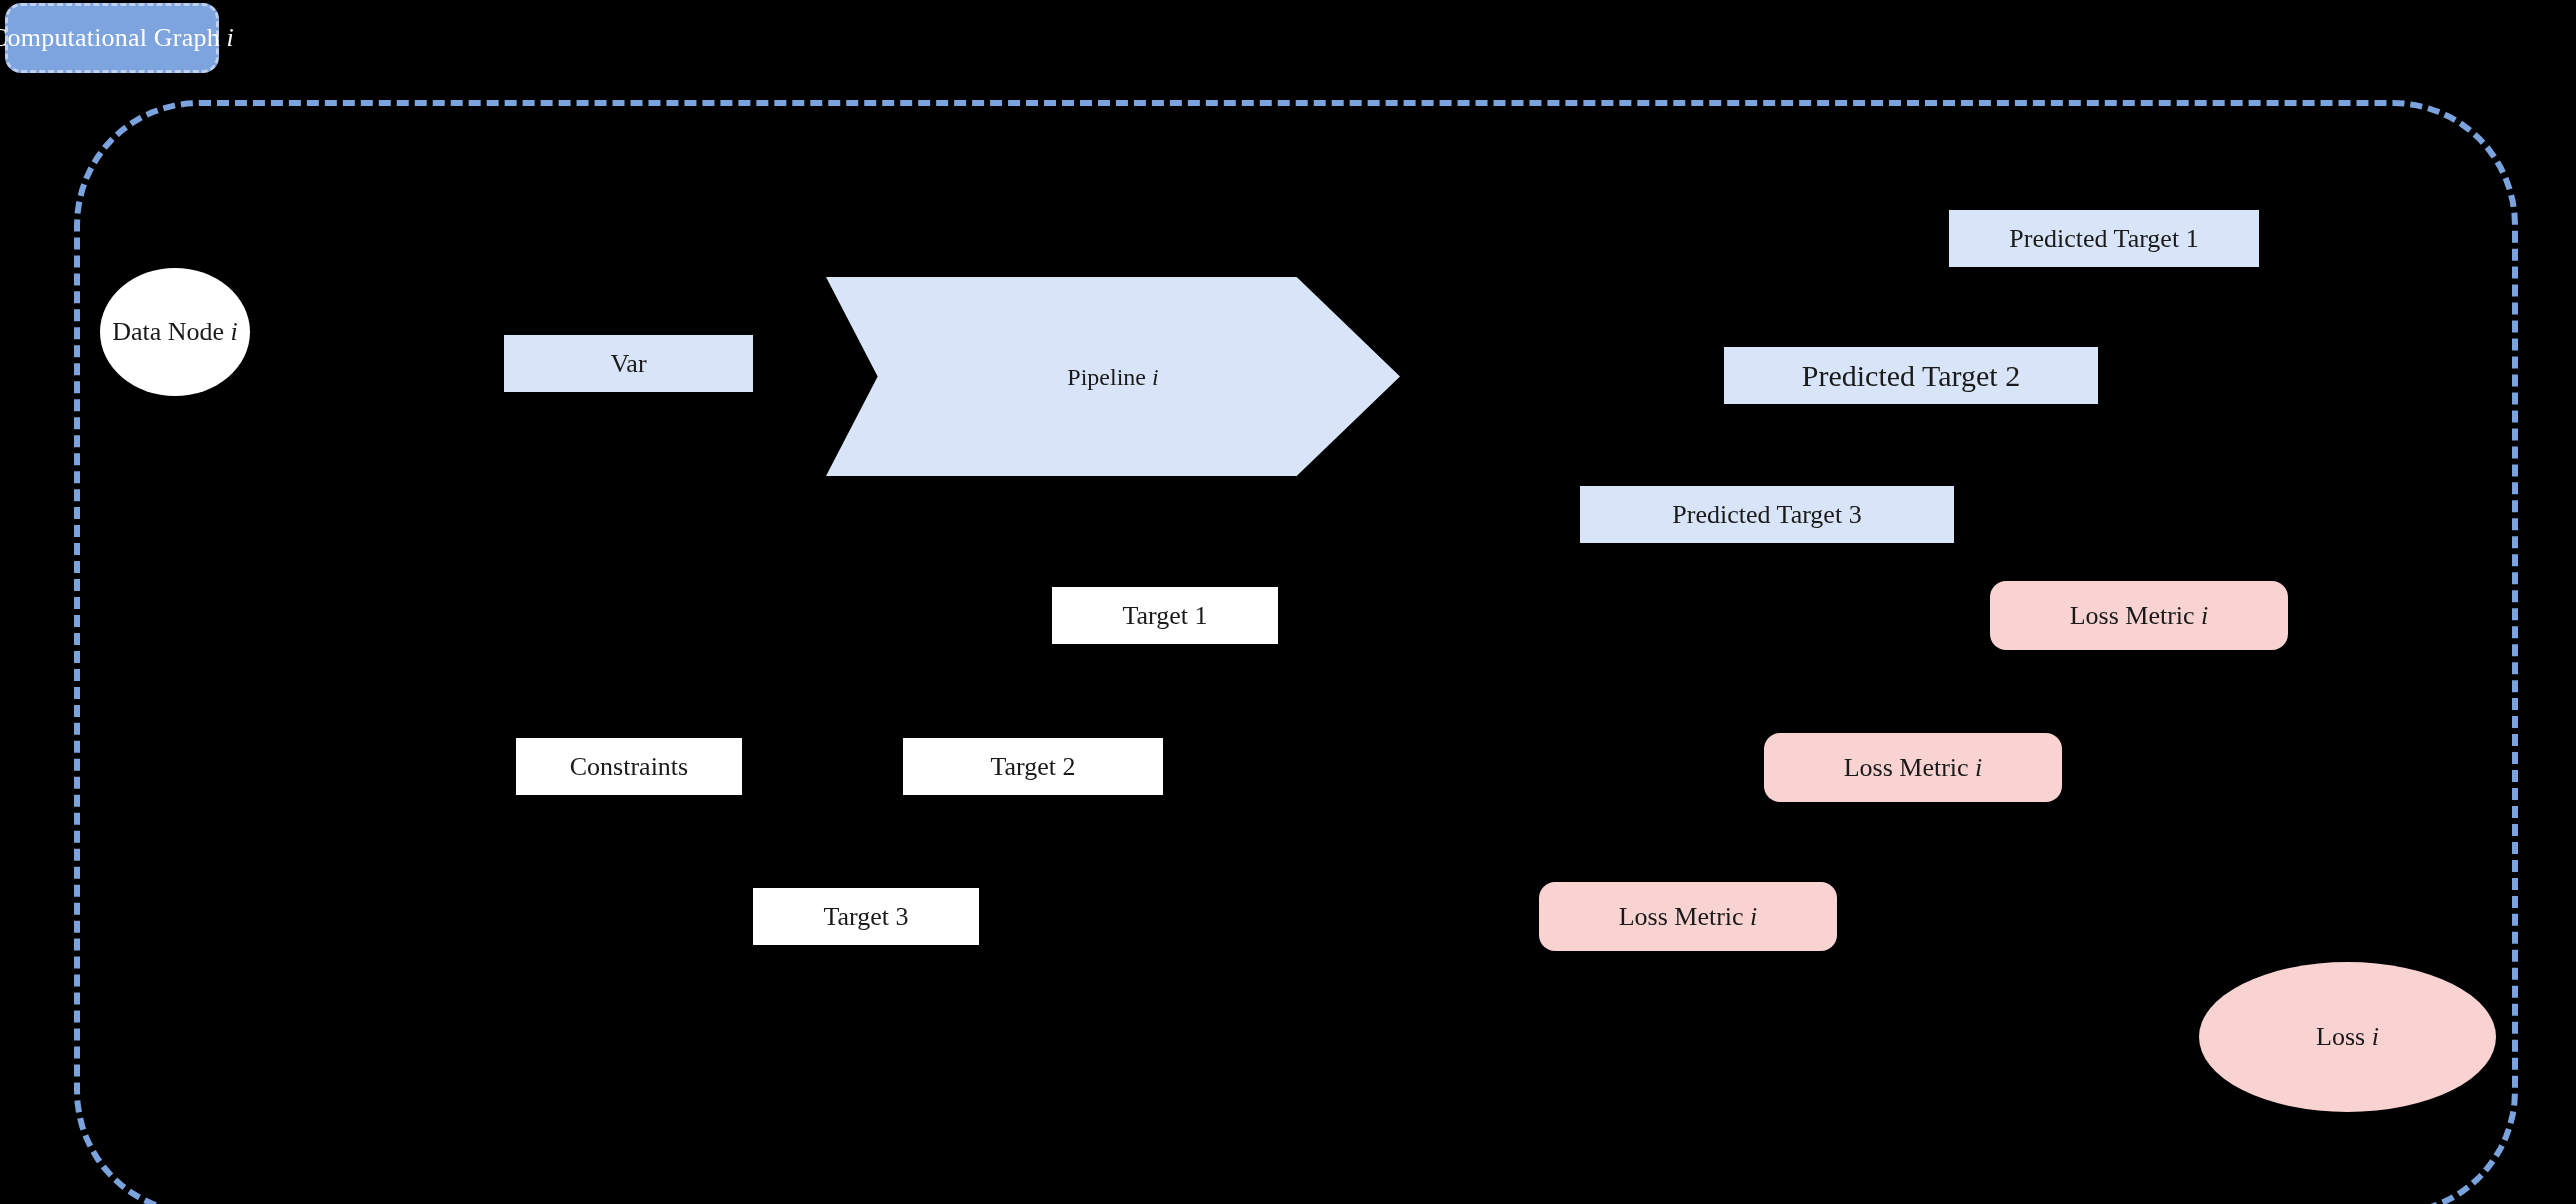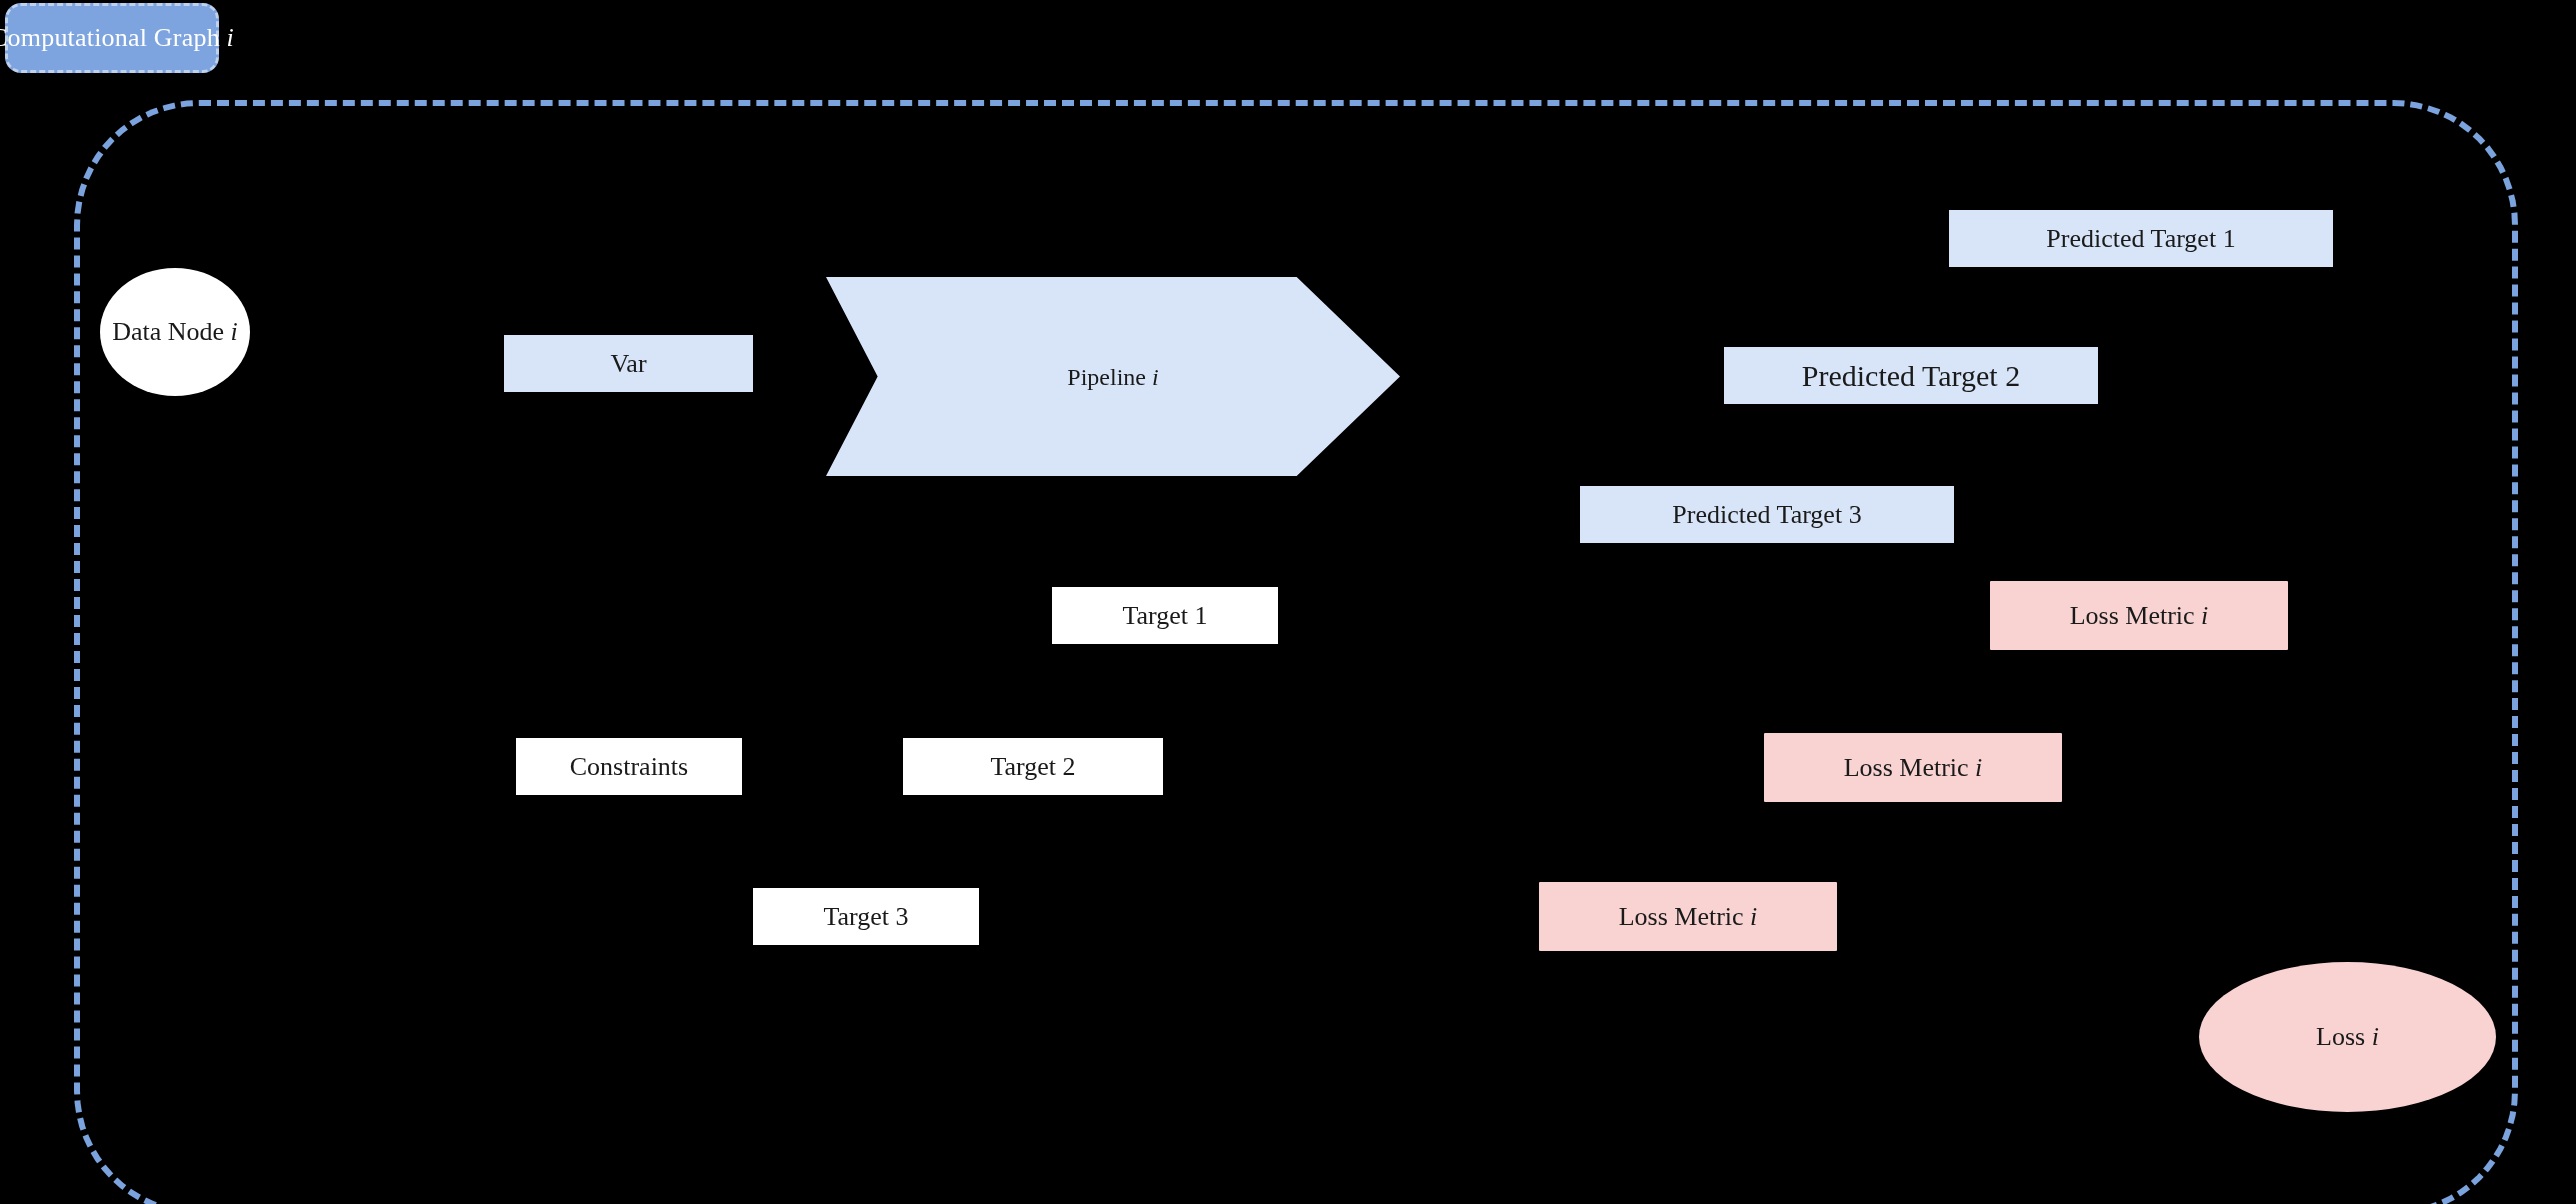--- a/index.html
+++ b/index.html
@@ -61,21 +61,21 @@
     line-height: 1;
   }
 
   .node .lbl { display: inline-block; }
 
   .ital { font-style: italic; }
 
   
   .shape-ellipse  { border-radius: 50%; }
   .shape-rect     { border-radius: 0; }
-  .shape-rounded  { border-radius: 1px; }
+  .shape-rounded  { border-radius: 16px; }
   .shape-chevron  {
     clip-path: polygon(0% 0%, 82% 0%, 100% 50%, 82% 100%, 0% 100%, 9% 50%);
   }
 
   
   .fill-green     { background: #ffffff; }
   .fill-lightblue { background: #d8e5f8; }
   .fill-pink      { background: #f8d3d2; }
 </style>
 </head>
@@ -92,21 +92,21 @@
   <div id="nodes-layer">
       <div class="node shape-ellipse fill-green" style="left: 100px; top: 268px; width: 150px; height: 128px; font-size: 26px;">
         <span class="lbl">Data Node <span class="ital">i</span></span>
       </div>
       <div class="node shape-rect fill-lightblue" style="left: 504px; top: 335px; width: 249px; height: 57px; font-size: 26px;">
         <span class="lbl">Var</span>
       </div>
       <div class="node shape-chevron fill-lightblue" style="left: 826px; top: 277px; width: 574px; height: 199px; font-size: 24px;">
         <span class="lbl">Pipeline <span class="ital">i</span></span>
       </div>
-      <div class="node shape-rect fill-lightblue" style="left: 1949px; top: 210px; width: 384px; height: 57px; font-size: 26px;">
+      <div class="node shape-rect fill-lightblue" style="left: 1949px; top: 210px; width: 310px; height: 57px; font-size: 26px;">
         <span class="lbl">Predicted Target 1</span>
       </div>
       <div class="node shape-rect fill-lightblue" style="left: 1724px; top: 347px; width: 374px; height: 57px; font-size: 30px;">
         <span class="lbl">Predicted Target 2</span>
       </div>
       <div class="node shape-rect fill-lightblue" style="left: 1580px; top: 486px; width: 374px; height: 57px; font-size: 26px;">
         <span class="lbl">Predicted Target 3</span>
       </div>
       <div class="node shape-rect fill-green" style="left: 1052px; top: 587px; width: 226px; height: 57px; font-size: 26px;">
         <span class="lbl">Target 1</span>

